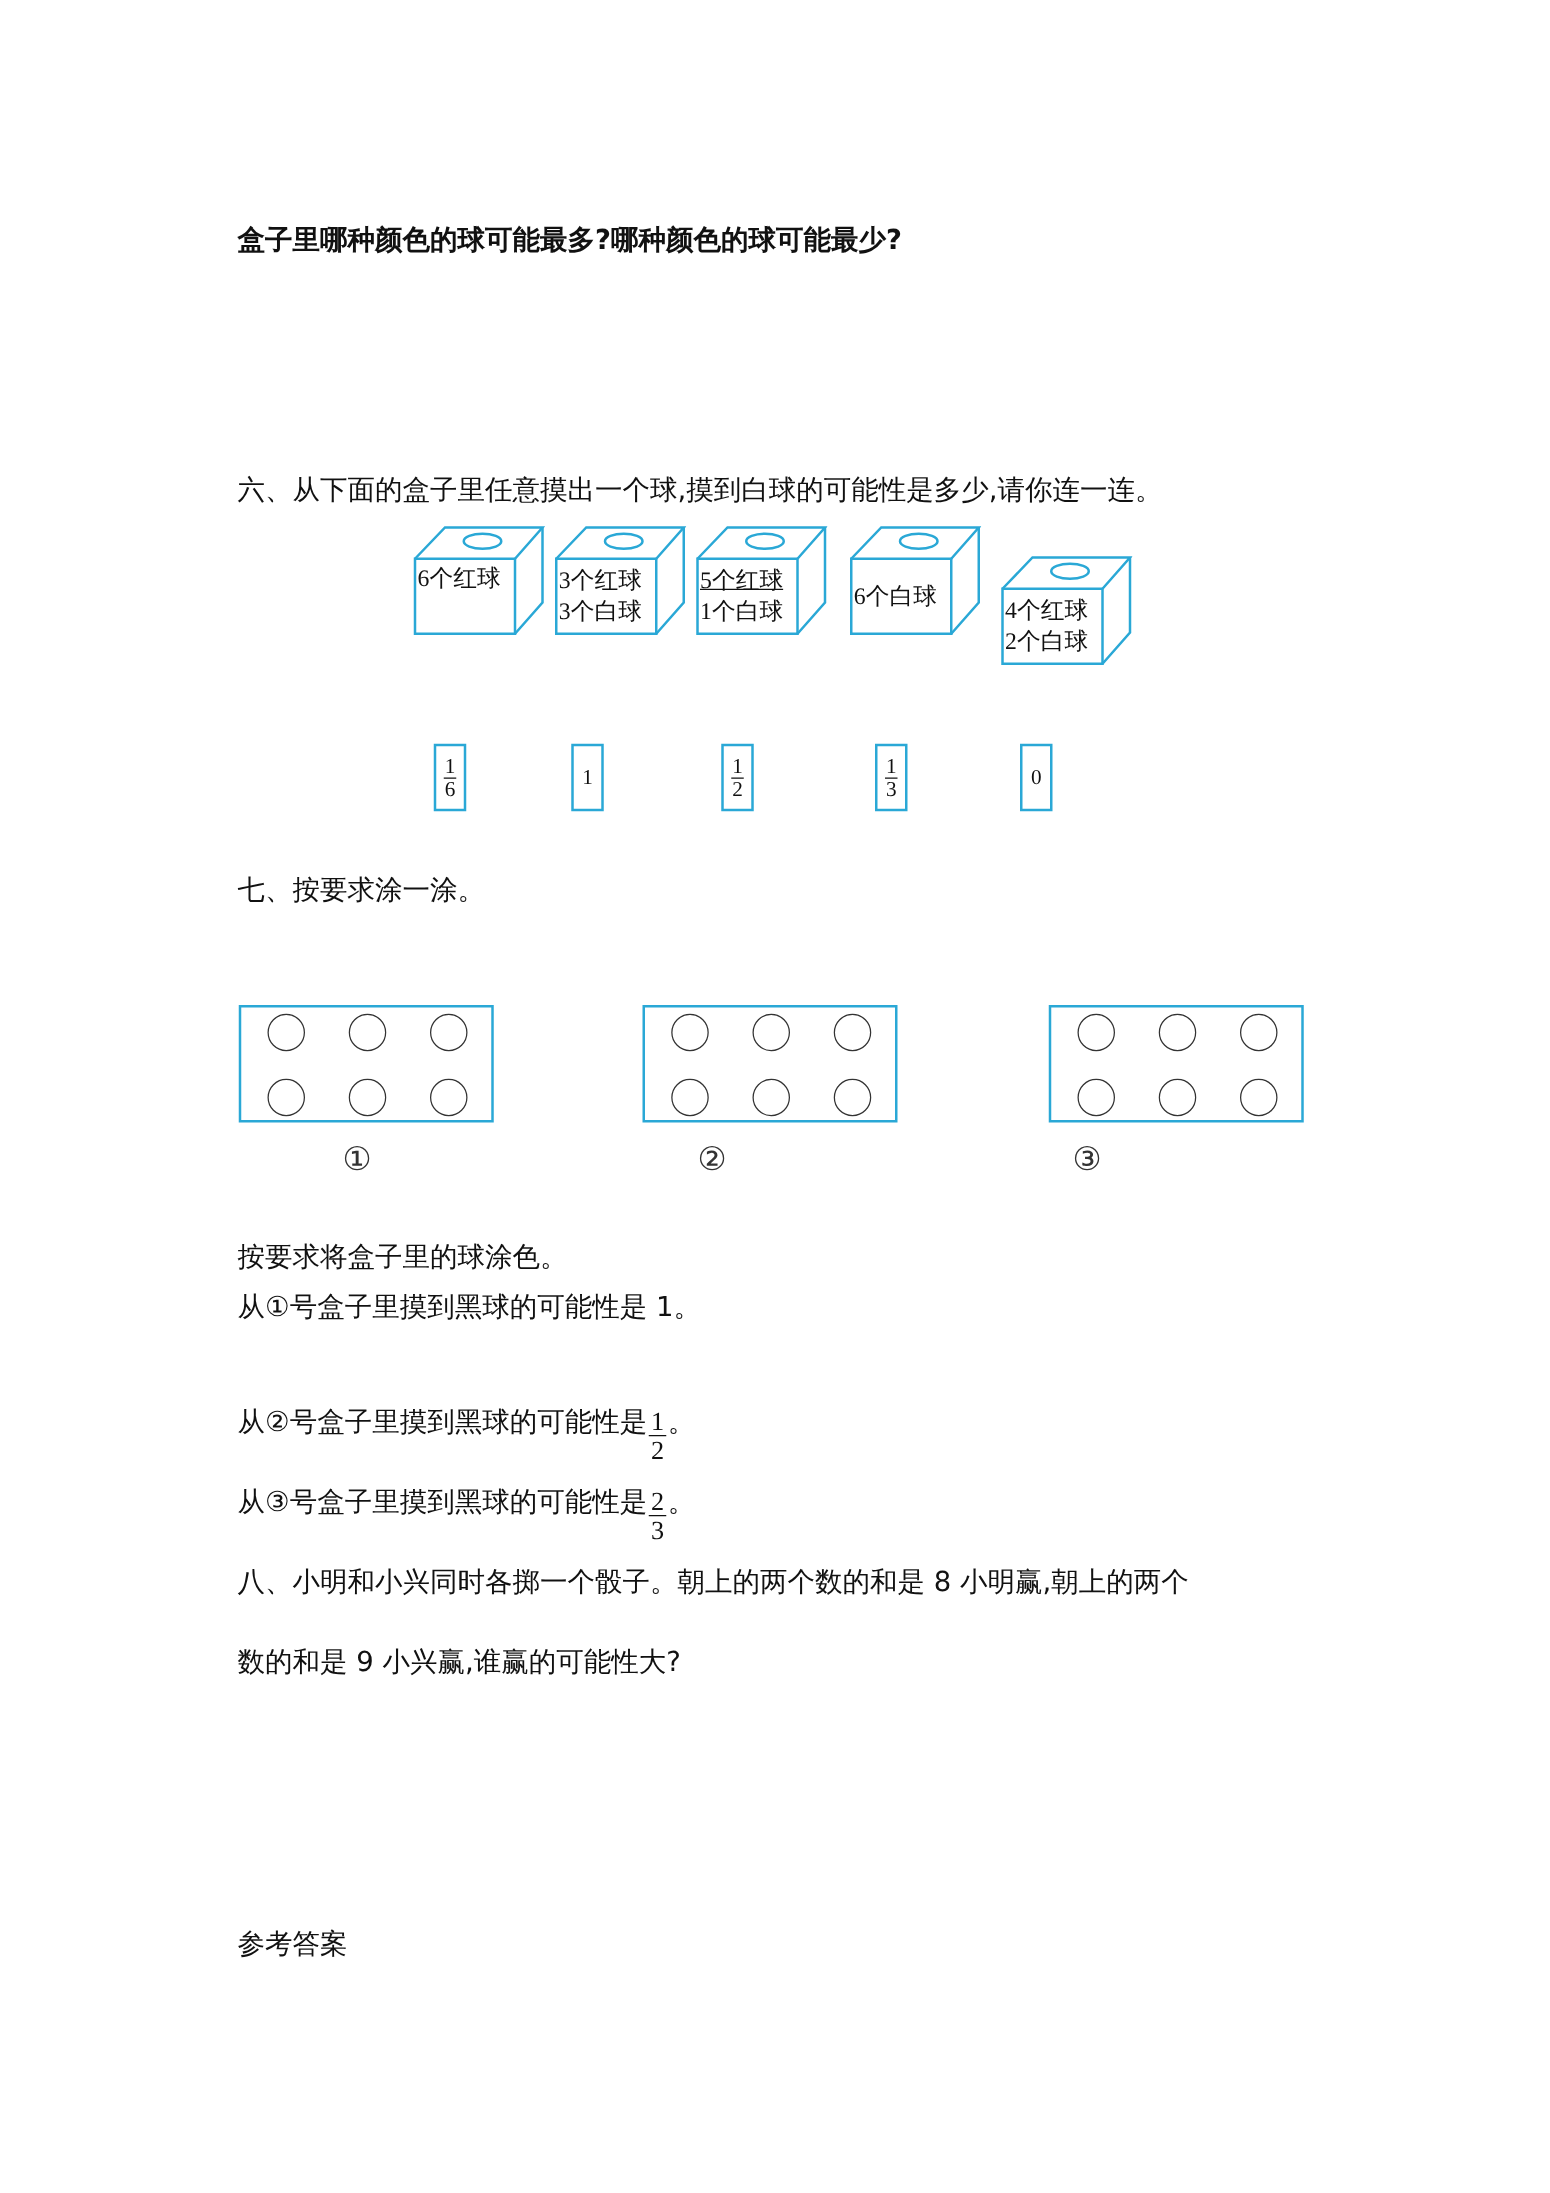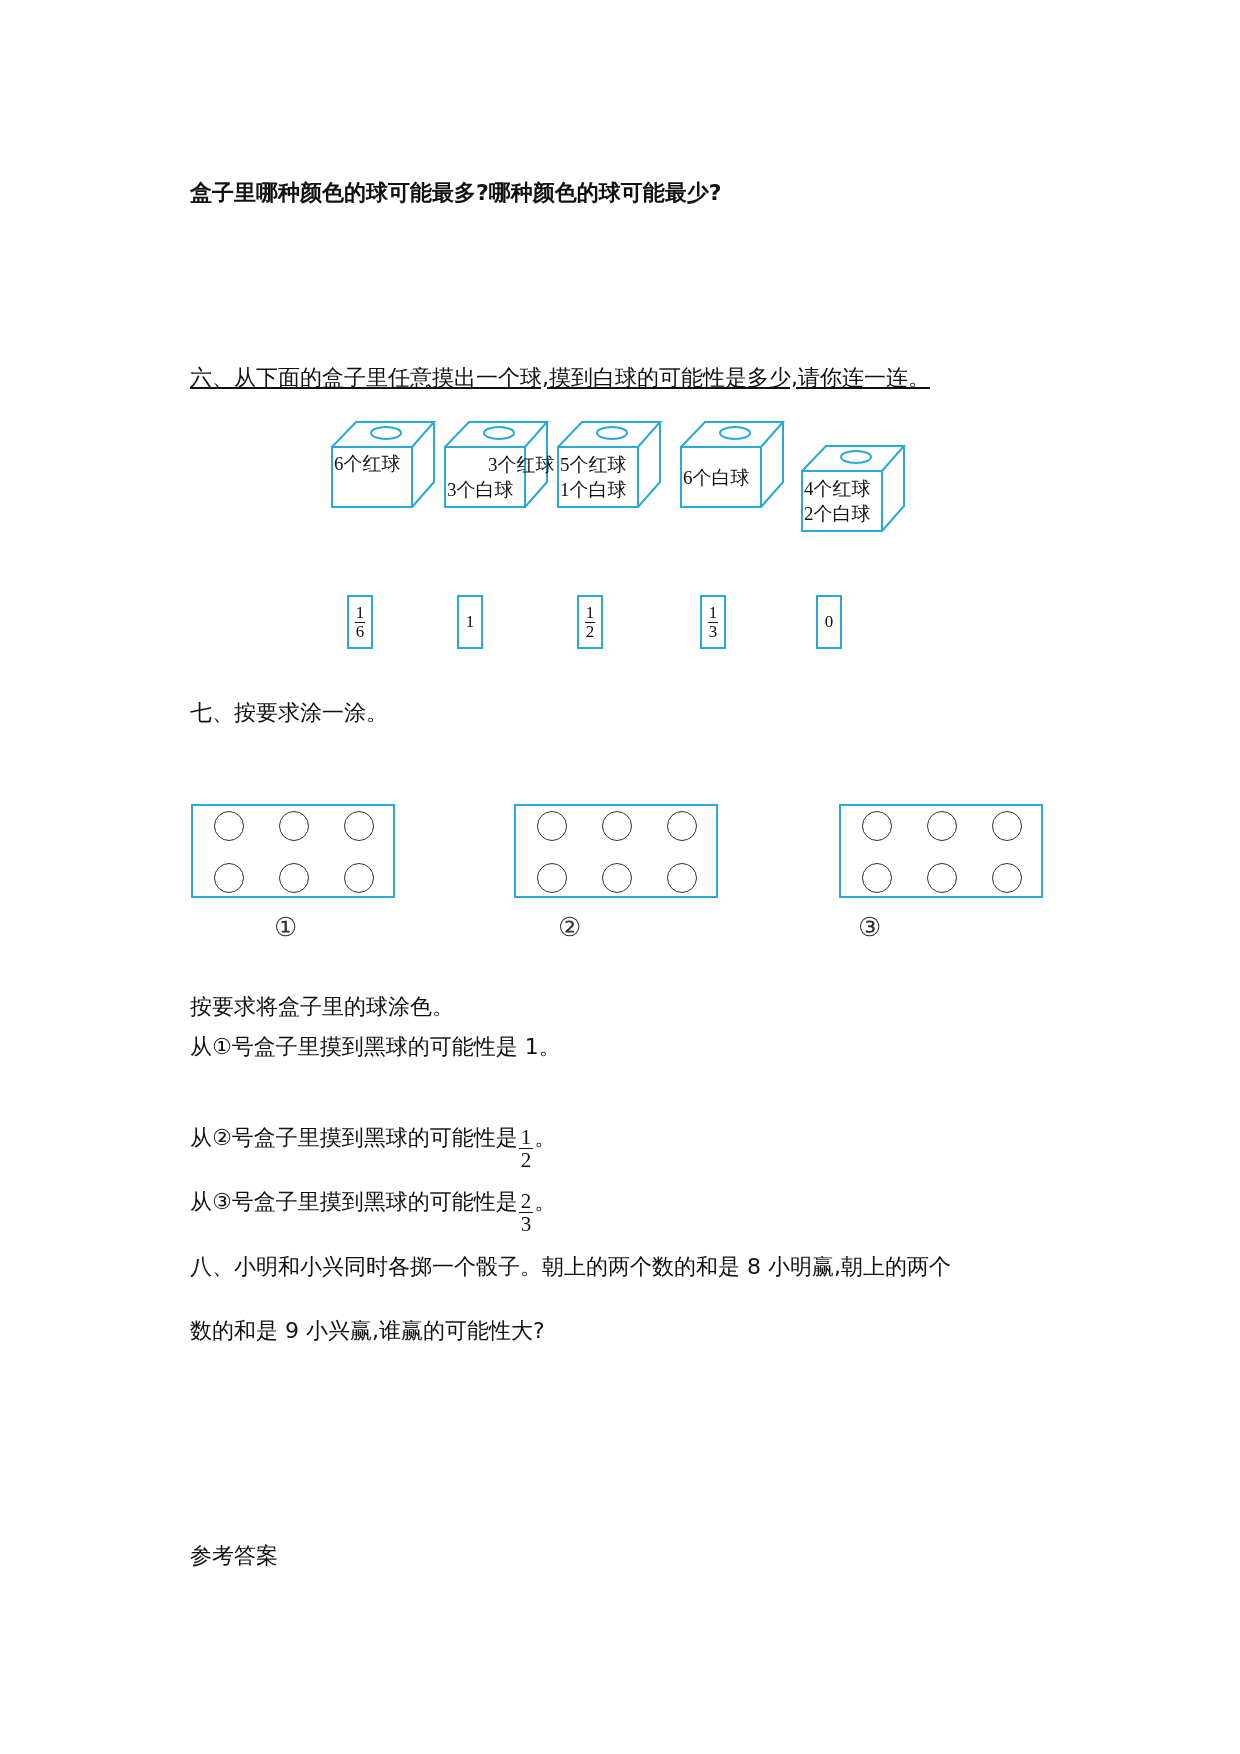--- a/index.html
+++ b/index.html
@@ -18,21 +18,21 @@
   .box-label { position:absolute; font-family:"Liberation Serif","DejaVu Serif",serif; font-size:26px; color:#333; }
   .ifrac { display:inline-flex; flex-direction:column; align-items:center; vertical-align:middle;
            font-family:"Liberation Serif","DejaVu Serif",serif; font-size:21px; line-height:22px; margin:0 1px; position:relative; top:10px; }
   .ifrac .n { border-bottom:1px solid #111; padding:0 2px; }
 </style>
 </head>
 <body>
 
 <div class="line" style="top:178px;font-weight:bold;">盒子里哪种颜色的球可能最多?哪种颜色的球可能最少?</div>
 
-<div class="line" style="top:363px;text-decoration:underline;">六、从下面的盒子里任意摸出一个球,摸到白球的可能性是多少,请你连一连。</div>
+<div class="line" style="top:378px;">六、从下面的盒子里任意摸出一个球,摸到白球的可能性是多少,请你连一连。</div>
 
 <div class="cube" style="left:330px;top:420px;width:106px;height:90px;">
   <svg width="106" height="90">
     <g fill="none" stroke="#2aa8d6" stroke-width="2">
       <rect x="2" y="27" width="80" height="60"></rect>
       <polyline points="2,27 26,2 104,2 82,27"></polyline>
       <polyline points="104,2 104,62 82,87"></polyline>
       <ellipse cx="56" cy="13" rx="15" ry="6"></ellipse>
     </g>
   </svg>
@@ -41,34 +41,34 @@
 
 <div class="cube" style="left:443px;top:420px;width:106px;height:90px;">
   <svg width="106" height="90">
     <g fill="none" stroke="#2aa8d6" stroke-width="2">
       <rect x="2" y="27" width="80" height="60"></rect>
       <polyline points="2,27 26,2 104,2 82,27"></polyline>
       <polyline points="104,2 104,62 82,87"></polyline>
       <ellipse cx="56" cy="13" rx="15" ry="6"></ellipse>
     </g>
   </svg>
-  <div class="cube-text" style="left:4px;top:32px;padding-left:41px;">3个红球</div>
+  <div class="cube-text" style="left:4px;top:32px;">3个红球</div>
   <div class="cube-text" style="left:4px;top:57px;">3个白球</div>
 </div>
 
 <div class="cube" style="left:556px;top:420px;width:106px;height:90px;">
   <svg width="106" height="90">
     <g fill="none" stroke="#2aa8d6" stroke-width="2">
       <rect x="2" y="27" width="80" height="60"></rect>
       <polyline points="2,27 26,2 104,2 82,27"></polyline>
       <polyline points="104,2 104,62 82,87"></polyline>
       <ellipse cx="56" cy="13" rx="15" ry="6"></ellipse>
     </g>
   </svg>
-  <div class="cube-text" style="left:4px;top:32px;">5个红球</div>
+  <div class="cube-text" style="left:4px;top:32px;text-decoration:underline;">5个红球</div>
   <div class="cube-text" style="left:4px;top:57px;">1个白球</div>
 </div>
 
 <div class="cube" style="left:679px;top:420px;width:106px;height:90px;">
   <svg width="106" height="90">
     <g fill="none" stroke="#2aa8d6" stroke-width="2">
       <rect x="2" y="27" width="80" height="60"></rect>
       <polyline points="2,27 26,2 104,2 82,27"></polyline>
       <polyline points="104,2 104,62 82,87"></polyline>
       <ellipse cx="56" cy="13" rx="15" ry="6"></ellipse>

